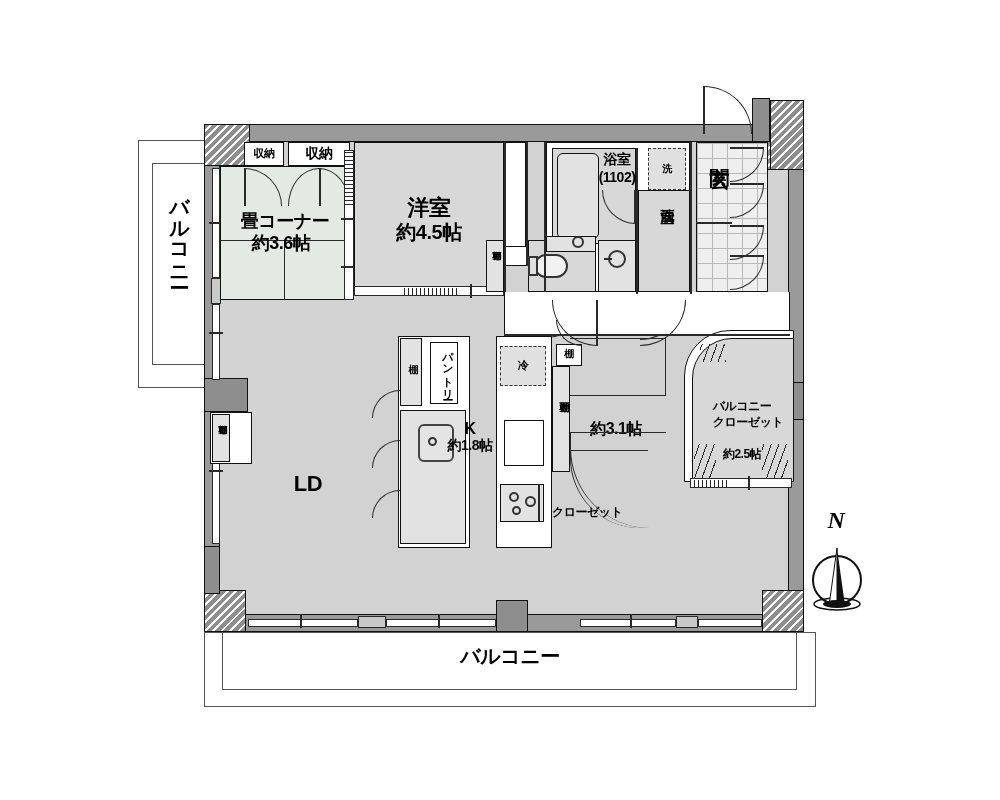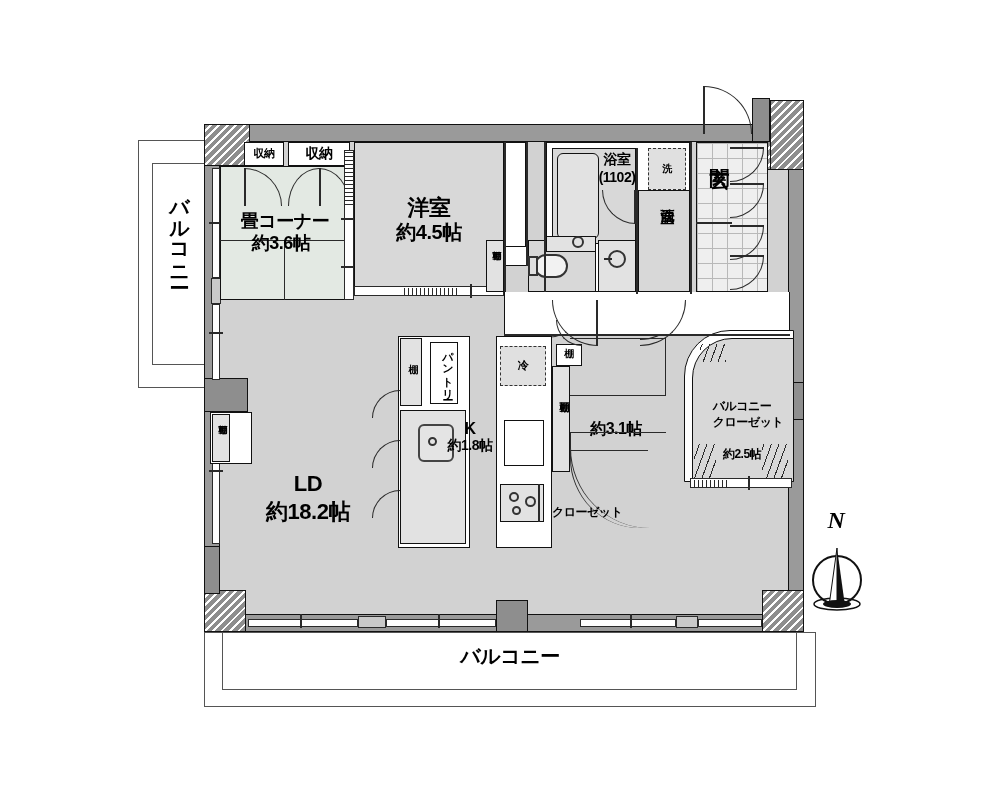--- a/index.html
+++ b/index.html
@@ -312,21 +312,20 @@
   <div class="abs" style="left:570px; top:450px; width:78px; height:78px;
               border:1px solid #2a2a2a; border-right:none; border-bottom:none;
               border-bottom-left-radius:70px; background:transparent;"></div>
   <div class="abs lbl f12" style="left:552px; top:506px; width:70px;">クローゼット</div>
 
   <div class="abs floor-white" style="left:210px; top:412px; width:42px; height:52px;"></div>
   <div class="abs floor-light" style="left:212px; top:414px; width:18px; height:48px;"></div>
   <div class="abs lbl lbl-v f9" style="left:215px; top:418px; width:12px;">可動棚</div>
 
   <div class="abs lbl f22" style="left:248px; top:472px; width:120px;">LD</div>
-  <div class="abs lbl f22" style="left:238px; top:500px; width:140px;">約18.2帖</div>
 
   <div class="abs thinline" style="left:526px; top:142px; width:2px; height:124px;"></div>
   <div class="abs thinline" style="left:544px; top:142px; width:2px; height:150px;"></div>
   <div class="abs thinline" style="left:636px; top:148px; width:2px; height:146px;"></div>
   <div class="abs thinline" style="left:690px; top:142px; width:2px; height:152px;"></div>
   <div class="abs thinline" style="left:504px; top:334px; width:286px; height:2px;"></div>
   <div class="abs thinline" style="left:504px; top:142px; width:2px; height:150px;"></div>
 
   <div class="abs" style="left:800px; top:508px; width:86px; height:106px;">
     <div class="lbl" style="left:16px; top:0px; width:40px; font-size:24px;

